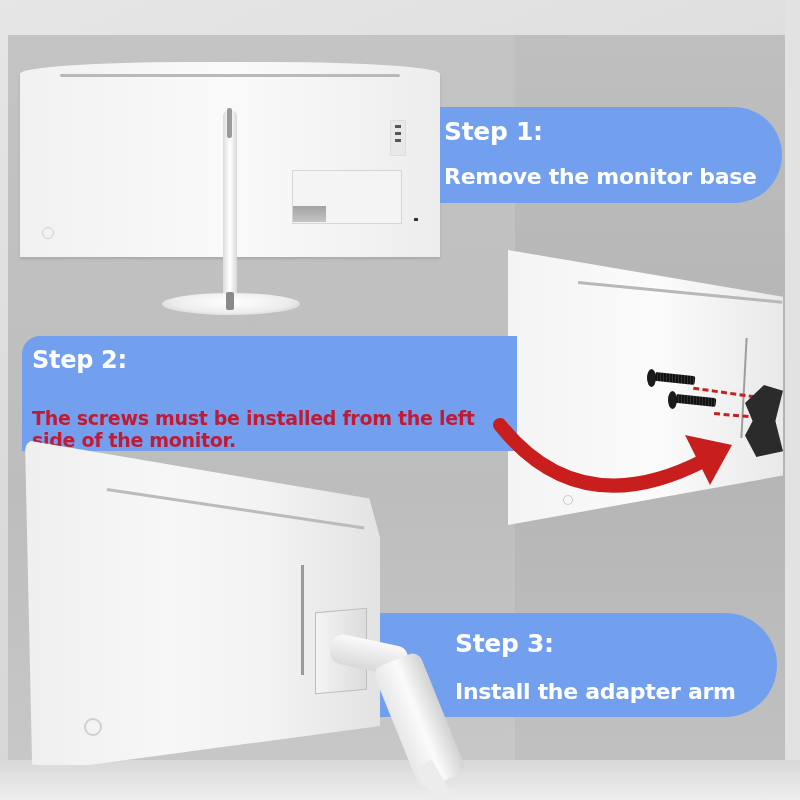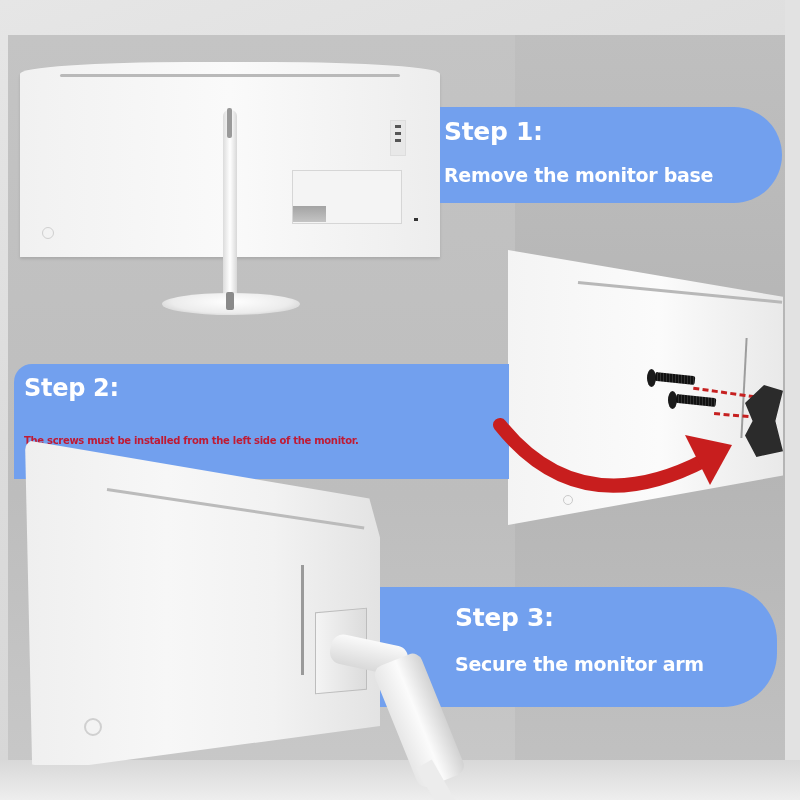--- a/index.html
+++ b/index.html
@@ -83,29 +83,29 @@
   .arm-plate { position:absolute; left:315px; top:610px; width:50px; height:80px; background:linear-gradient(90deg,#f4f4f4,#dcdcdc); border:1px solid #bdbdbd; transform:skewY(-5deg); }
   .arm-joint { position:absolute; left:330px; top:640px; width:78px; height:30px; background:linear-gradient(180deg,#fafafa,#d9d9d9); border-radius:12px; transform:rotate(12deg); }
   .arm-upper { position:absolute; left:370px; top:660px; width:50px; height:130px; background:linear-gradient(90deg,#e7e7e7,#fbfbfb,#d2d2d2); border-radius:10px; transform:rotate(-22deg); transform-origin:top center; }
   .arm-lower { position:absolute; left:430px; top:760px; width:18px; height:60px; background:#ececec; transform:rotate(-30deg); }
 
   
   .banner {
     position:absolute; background:#72a0ee; color:#ffffff; font-weight:bold;
   }
   .b1 { left:440px; top:107px; width:342px; height:96px; border-radius:0 52px 52px 0; }
-  .b2 { left:14px; top:336px; width:495px; height:115px; border-radius:18px 0 0 0;margin-top:28px; }
-  .b3 { left:380px; top:587px; width:397px; height:120px; border-radius:0 54px 54px 0;text-align:center; }
+  .b2 { left:22px; top:336px; width:495px; height:115px; border-radius:18px 0 0 0; }
+  .b3 { left:380px; top:613px; width:397px; height:104px; border-radius:0 54px 54px 0;text-align:center; }
   .step-title { position:absolute; font-size:25px; letter-spacing:-0.3px; }
-  .step-desc { position:absolute; font-size:19px; letter-spacing:-0.3px; }
+  .step-desc { position:absolute; font-size:22px; letter-spacing:-0.3px; }
   .b1 .step-title { left:4px; top:10px; }
   .b1 .step-desc { left:4px; top:57px; }
   .b2 .step-title { left:10px; top:10px; font-size:24px; }
   .b2 .step-desc { left:10px; top:42px; font-size:14.5px; }
-  .b2 .step-warn { position:absolute; left:10px; top:71px; font-size:10px; color:#c01a34; letter-spacing:-0.3px; }
+  .b2 .step-warn { position:absolute; left:10px; top:71px; font-size:19px; color:#c01a34; letter-spacing:-0.3px; }
   .b3 .step-title { left:75px; top:16px; }
   .b3 .step-desc { left:75px; top:66px; }
 
   
   .arrow-svg { position:absolute; left:460px; top:405px; width:290px; height:110px; overflow:visible; }
 </style>
 </head>
 <body>
 
 <div class="panel"></div>
@@ -159,19 +159,19 @@
 </svg>
 
 <div class="mon3">
   <div class="slot"></div>
   <div class="seam"></div>
   <div class="btn"></div>
 </div>
 
 <div class="banner b3">
   <span class="step-title">Step 3:</span>
-  <span class="step-desc">Secure the monitor arm</span>
+  <span class="step-desc">Install the adapter arm</span>
 </div>
 
 <div class="arm-plate"></div>
 <div class="arm-joint"></div>
 <div class="arm-upper"></div>
 <div class="arm-lower"></div>
 
 </body></html>

